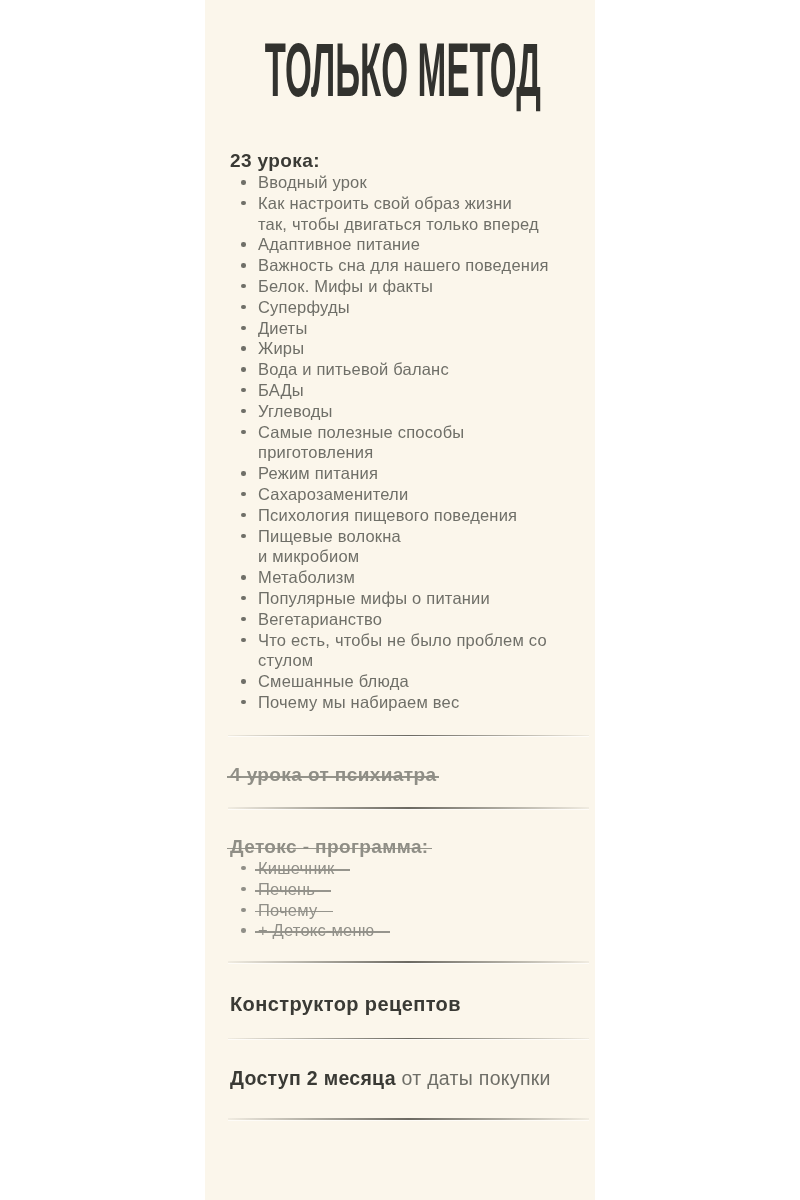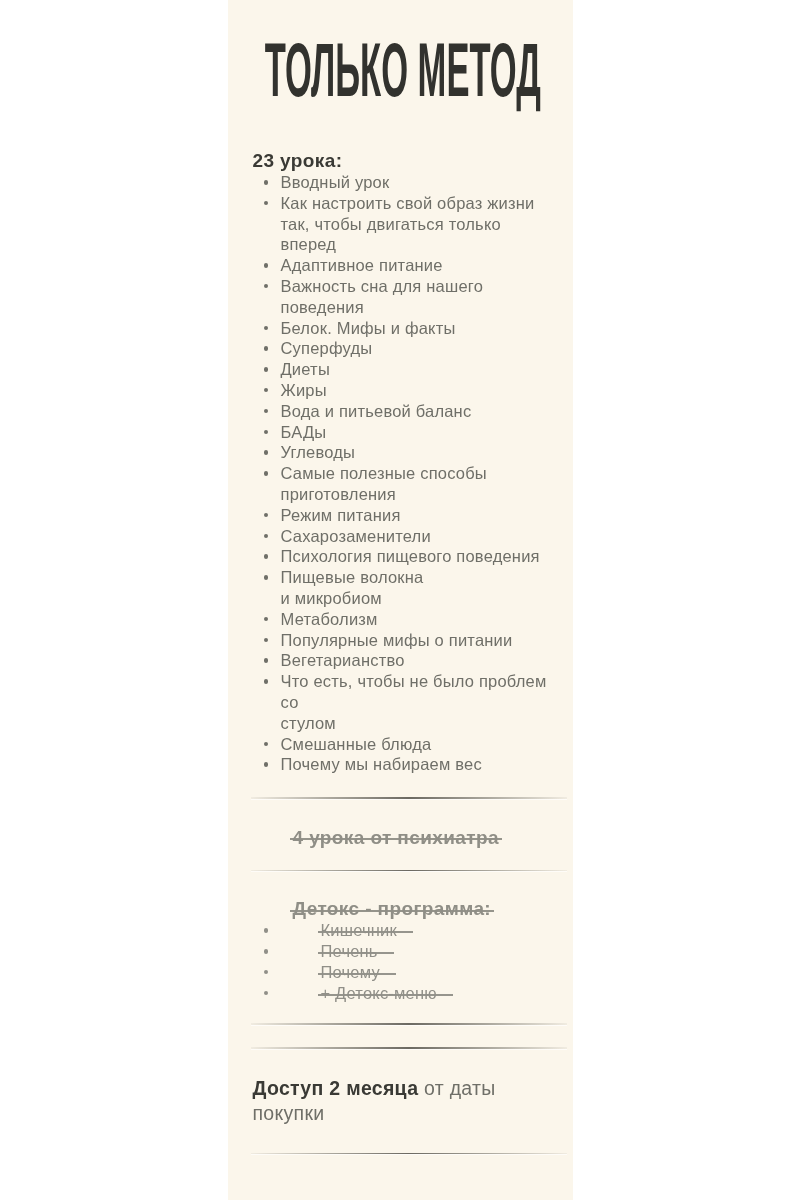--- a/index.html
+++ b/index.html
@@ -6,21 +6,21 @@
     margin: 0;
     padding: 0;
     width: 800px;
     height: 1200px;
     overflow: hidden;
     background: #ffffff;
     font-family: "Liberation Sans", "DejaVu Sans", sans-serif;
   }
   .sheet {
     box-sizing: border-box;
-    width: 345px;
+    width: 390px;
     height: 1200px;
     margin: 0 auto;
     background: #fbf6eb;
     padding: 0 20px 0 25px;
   }
   
   .title-wrap {
     height: 82px;
     padding-top: 28px;
     display: flex;
@@ -73,21 +73,21 @@
     top: 8px;
     width: 4.5px;
     height: 4.5px;
     border-radius: 50%;
     background: currentColor;
   }
   .lessons-list { margin-top: 24px; color: #6f6f68; }
   .detox-list   { margin-top: 23px; color: #908f88; }
   .li-text { white-space: pre-line; }
   
-  .struck, .struck-h { position: relative; margin-left: 40px; }
+  .struck, .struck-h { position: relative; }
   .struck::after, .struck-h::after {
     content: "";
     position: absolute;
     left: -3px;
     top: 56%;
     height: 1.8px;
     background: currentColor;
     opacity: 0.95;
   }
   .struck::after  { right: -16px; }
@@ -187,20 +187,21 @@
 
   <ul class="blist detox-list">
       <li><span class="struck li-text">Кишечник</span></li>
       <li><span class="struck li-text">Печень</span></li>
       <li><span class="struck li-text">Почему</span></li>
       <li><span class="struck li-text">+ Детокс-меню</span></li>
     </ul>
 
   <div class="rule rule-3"></div>
 
+  <div class="constructor-label">Конструктор рецептов</div>
 
   <div class="rule rule-4"></div>
 
   <div class="access-line">
     <span class="bold">Доступ 2 месяца</span>
     <span>от даты покупки</span>
   </div>
 
   <div class="rule rule-5"></div>
 

